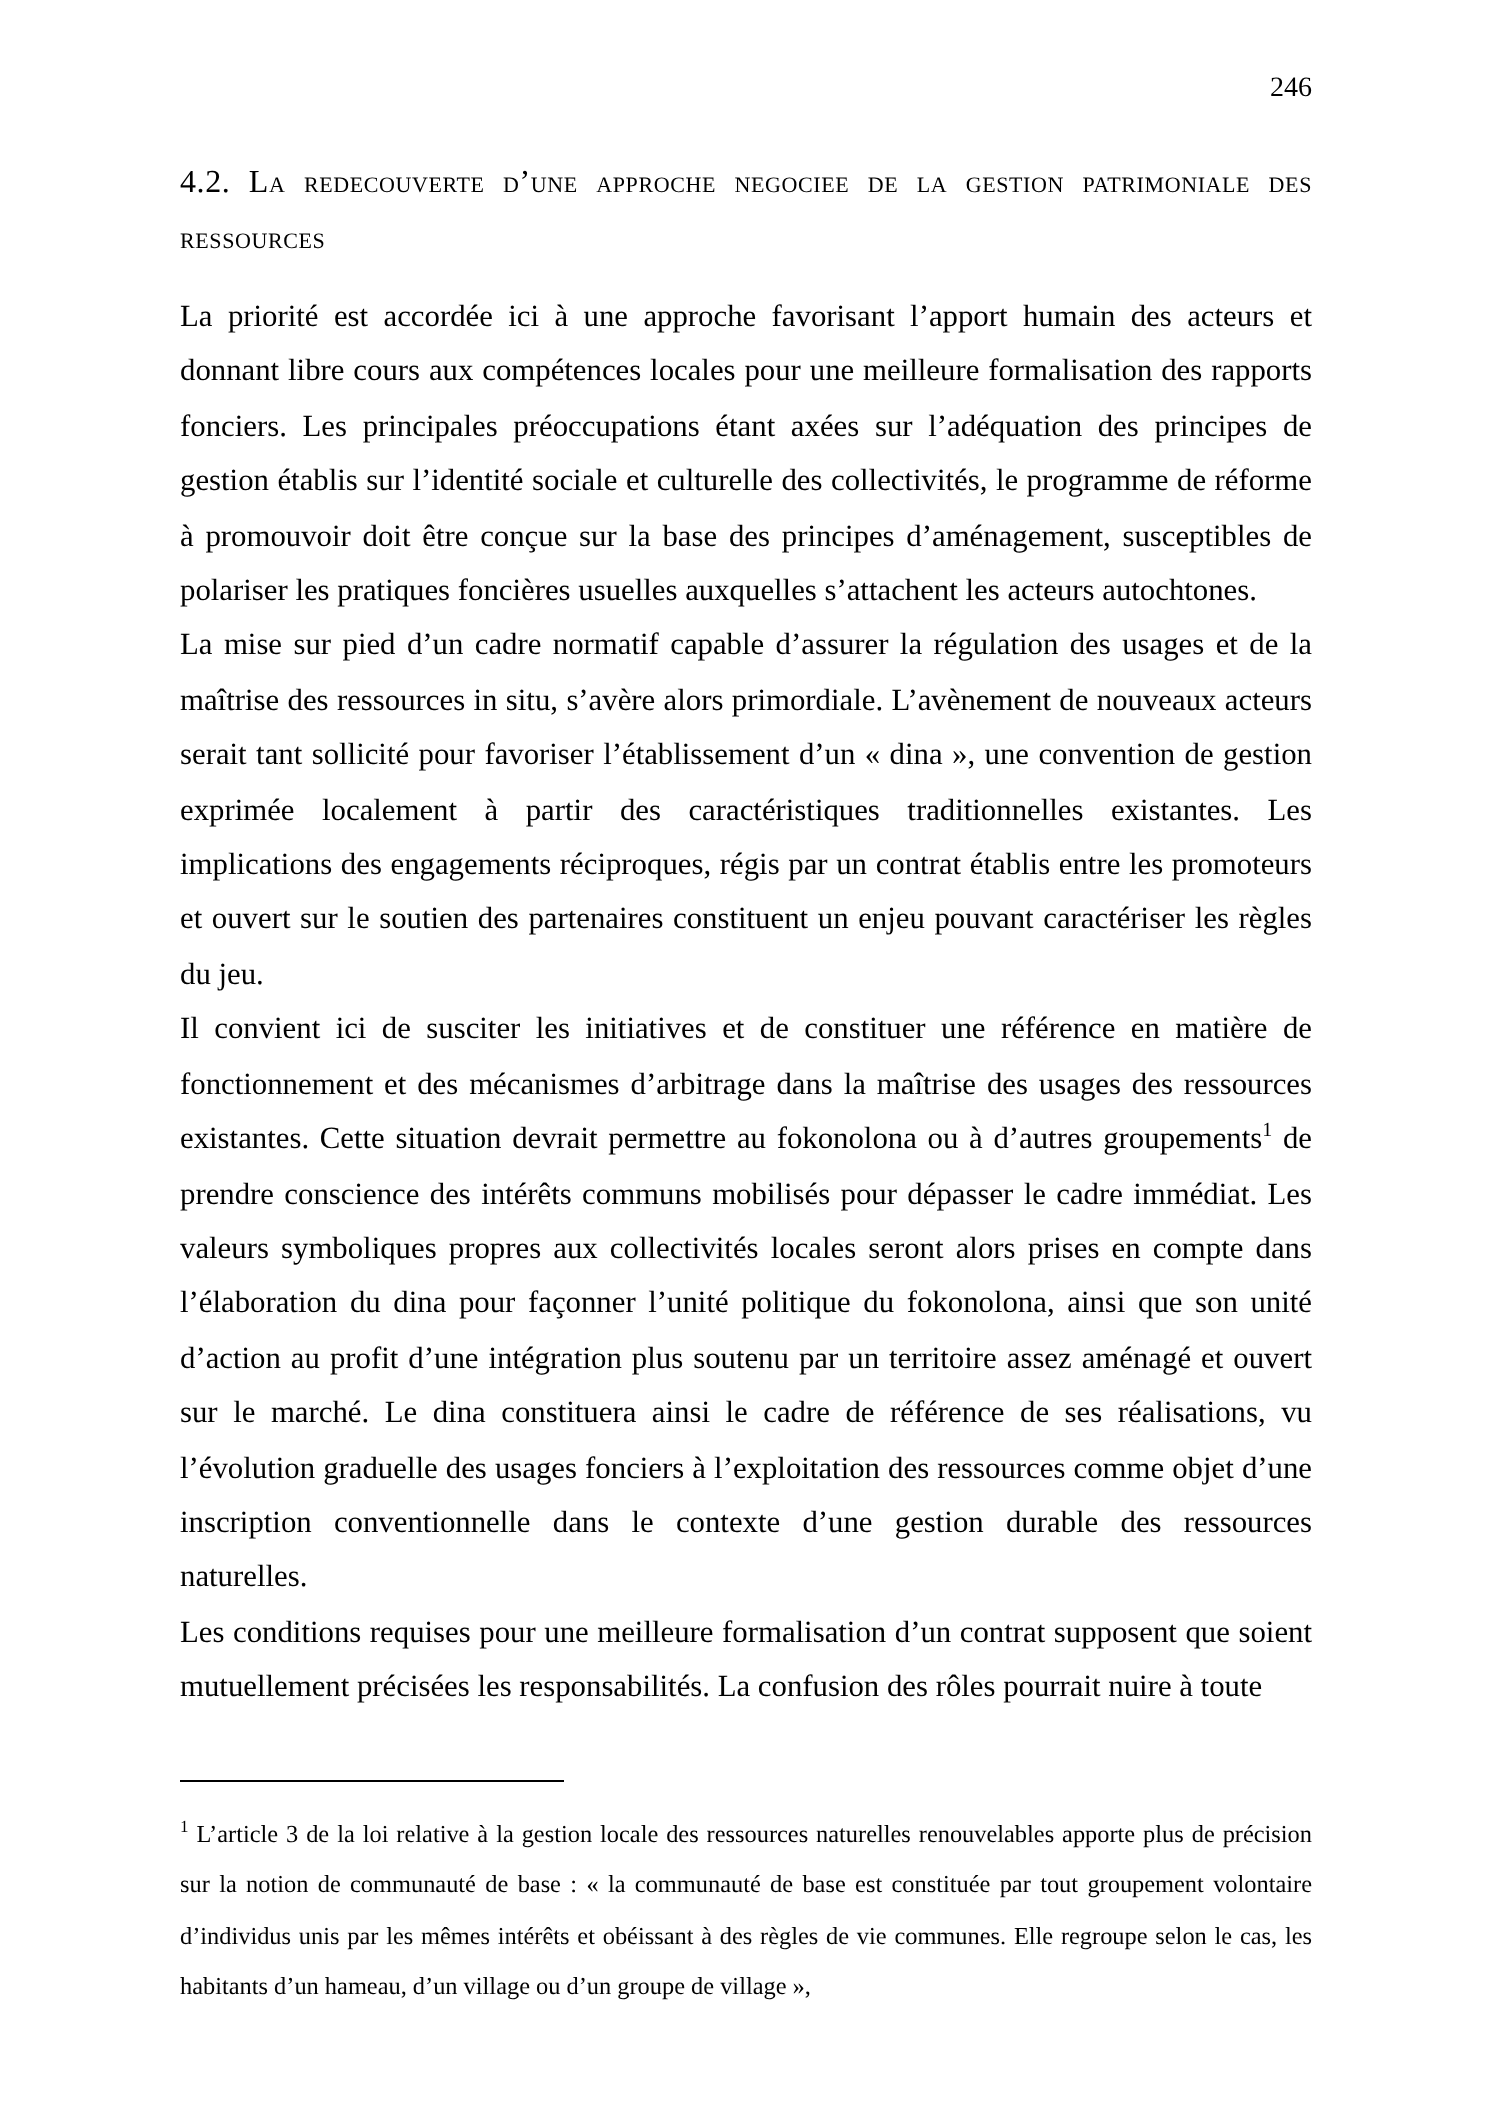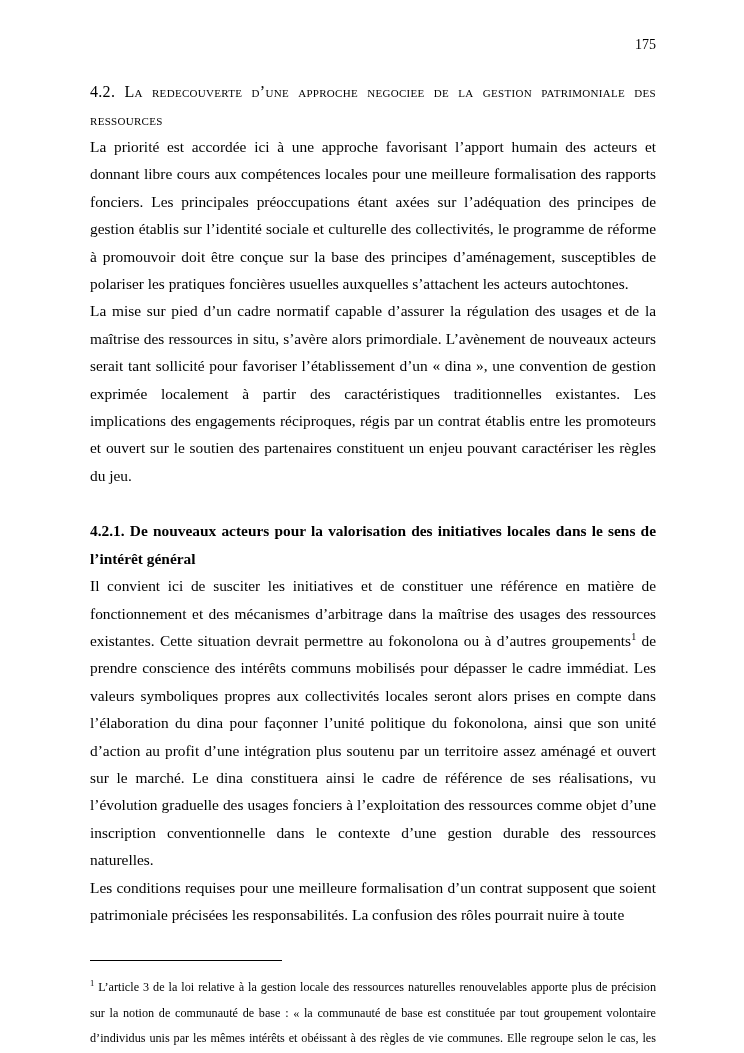--- a/index.html
+++ b/index.html
@@ -23,21 +23,21 @@
     font-size: 14px;
     line-height: 18px;
     margin-bottom: 24px;
   }
   .section-heading {
     font-variant: small-caps;
     font-weight: normal;
     font-size: 16px;
     line-height: 27.5px;
     text-align: justify;
-    margin: 0 0 0 0;
+    margin: 0 0 12px 0;
     letter-spacing: 0.3px;
   }
   .body-para {
     font-size: 15.4px;
     line-height: 27.4px;
     text-align: justify;
     margin: 0;
   }
   .subheading {
     font-size: 15.4px;
@@ -63,27 +63,26 @@
     line-height: 25.5px;
     text-align: justify;
     margin: 0;
   }
   .footnote sup { font-size: 8.5px; }
 </style>
 </head>
 <body>
 
 <div class="sheet">
-  <div class="page-number">175</div>
+  <div class="page-number">246</div>
 
   <h2 class="section-heading">4.2. La redecouverte d’une approche negociee de la gestion patrimoniale des ressources</h2>
 
   <p class="body-para"><span>La priorité est accordée ici à une approche favorisant l’apport humain des acteurs et donnant libre cours aux compétences locales pour une meilleure formalisation des rapports fonciers. Les principales préoccupations étant axées sur l’adéquation des principes de gestion établis sur l’identité sociale et culturelle des collectivités, le programme de réforme à promouvoir doit être conçue sur la base des principes d’aménagement, susceptibles de polariser les pratiques foncières usuelles auxquelles s’attachent les acteurs autochtones.</span></p>
   <p class="body-para"><span>La mise sur pied d’un cadre normatif capable d’assurer la régulation des usages et de la maîtrise des  ressources </span><span class="it">in situ</span><span>, s’avère alors primordiale. L’avènement de nouveaux acteurs serait tant sollicité pour favoriser l’établissement d’un « dina », une convention de gestion exprimée localement à partir des caractéristiques traditionnelles existantes. Les implications des engagements réciproques, régis par un contrat établis entre les promoteurs et ouvert sur le soutien des partenaires constituent un enjeu pouvant caractériser les règles du jeu.</span></p>
 
-  <h3 class="subheading">4.2.1. De nouveaux acteurs pour la valorisation des initiatives locales dans le sens de l’intérêt général</h3>
 
   <p class="body-para"><span>Il convient ici de susciter les initiatives et de constituer une référence en matière de fonctionnement et des mécanismes d’arbitrage dans la maîtrise des usages des ressources existantes. Cette situation devrait permettre au </span><span class="it">fokonolona</span><span> ou à d’autres groupements</span><sup>1</sup><span> de prendre conscience des intérêts communs mobilisés pour dépasser le cadre immédiat. Les valeurs symboliques propres aux collectivités locales seront alors prises en compte dans l’élaboration du </span><span class="it">dina</span><span> pour façonner l’unité politique du </span><span class="it">fokonolona</span><span>, ainsi que son unité d’action au profit d’une intégration plus soutenu par un territoire assez aménagé et ouvert sur le marché. Le </span><span class="it">dina</span><span> constituera ainsi le cadre de référence de ses réalisations, vu l’évolution graduelle des usages fonciers à l’exploitation des ressources comme objet d’une inscription conventionnelle dans le contexte d’une gestion durable des ressources naturelles.</span></p>
-  <p class="body-para"><span>Les conditions requises pour une meilleure formalisation d’un contrat supposent que soient patrimoniale précisées les responsabilités. La confusion des rôles pourrait nuire à toute</span></p>
+  <p class="body-para"><span>Les conditions requises pour une meilleure formalisation d’un contrat supposent que soient mutuellement précisées les responsabilités. La confusion des rôles pourrait nuire à toute</span></p>
 
   <div class="footnote-rule"></div>
   <p class="footnote"><sup>1</sup><span> L’article 3 de la loi relative à la gestion locale des ressources naturelles renouvelables apporte plus de précision sur la notion de communauté de base : « la communauté de base est constituée par tout groupement volontaire d’individus unis par les mêmes intérêts et obéissant à des règles de vie communes. Elle regroupe selon le cas, les habitants d’un hameau, d’un village ou d’un groupe de village »,</span></p>
 </div>
 
 </body></html>

